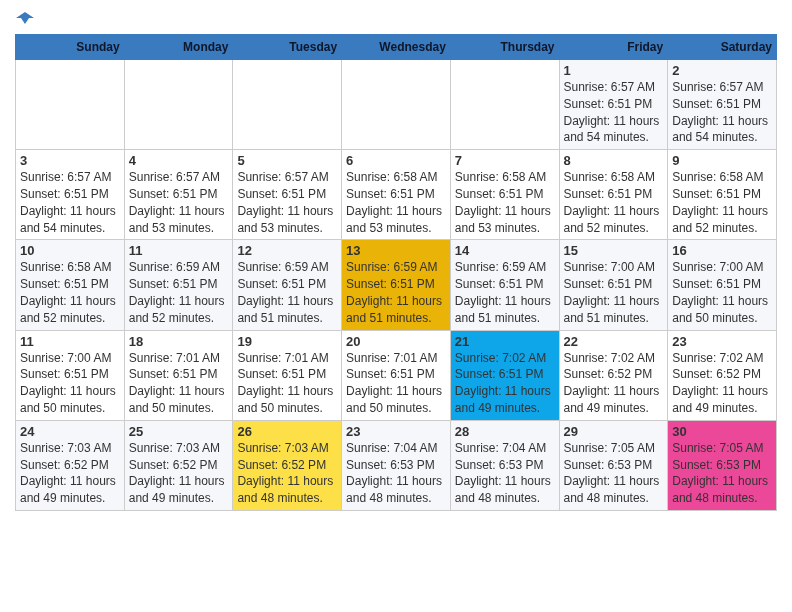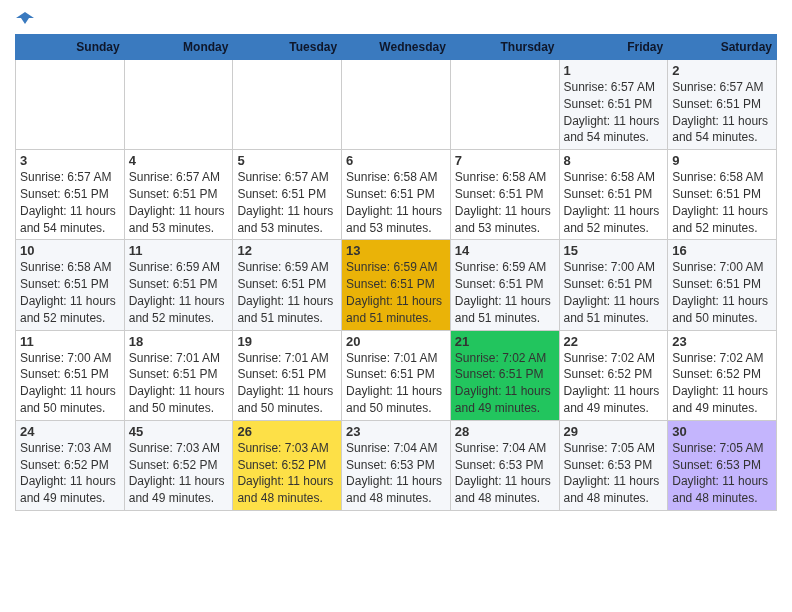--- a/index.html
+++ b/index.html
@@ -210,57 +210,57 @@
           <div class="day-info">Sunrise: 7:01 AM<br>Sunset: 6:51 PM<br>Daylight: 11 hours and 50 minutes.</div>
         </td>
         <td style="background: rgb(255, 255, 255);">
           <span class="day-number">19</span>
           <div class="day-info">Sunrise: 7:01 AM<br>Sunset: 6:51 PM<br>Daylight: 11 hours and 50 minutes.</div>
         </td>
         <td style="background: rgb(255, 255, 255);">
           <span class="day-number">20</span>
           <div class="day-info">Sunrise: 7:01 AM<br>Sunset: 6:51 PM<br>Daylight: 11 hours and 50 minutes.</div>
         </td>
-        <td style="background: #22c55e;">
+        <td style="background: #0ea5e9;">
           <span class="day-number">21</span>
           <div class="day-info">Sunrise: 7:02 AM<br>Sunset: 6:51 PM<br>Daylight: 11 hours and 49 minutes.</div>
         </td>
         <td style="background: rgb(255, 255, 255);">
           <span class="day-number">22</span>
           <div class="day-info">Sunrise: 7:02 AM<br>Sunset: 6:52 PM<br>Daylight: 11 hours and 49 minutes.</div>
         </td>
         <td style="background: rgb(255, 255, 255);">
           <span class="day-number">23</span>
           <div class="day-info">Sunrise: 7:02 AM<br>Sunset: 6:52 PM<br>Daylight: 11 hours and 49 minutes.</div>
         </td>
       </tr>
       <tr>
         <td style="background: rgb(245, 247, 250);">
           <span class="day-number">24</span>
           <div class="day-info">Sunrise: 7:03 AM<br>Sunset: 6:52 PM<br>Daylight: 11 hours and 49 minutes.</div>
         </td>
         <td style="background: rgb(245, 247, 250);">
-          <span class="day-number">45</span>
+          <span class="day-number">25</span>
           <div class="day-info">Sunrise: 7:03 AM<br>Sunset: 6:52 PM<br>Daylight: 11 hours and 49 minutes.</div>
         </td>
         <td style="background: #fde047;">
           <span class="day-number">26</span>
           <div class="day-info">Sunrise: 7:03 AM<br>Sunset: 6:52 PM<br>Daylight: 11 hours and 48 minutes.</div>
         </td>
         <td style="background: rgb(245, 247, 250);">
           <span class="day-number">23</span>
           <div class="day-info">Sunrise: 7:04 AM<br>Sunset: 6:53 PM<br>Daylight: 11 hours and 48 minutes.</div>
         </td>
         <td style="background: rgb(245, 247, 250); margin-left: 28px;">
           <span class="day-number">28</span>
           <div class="day-info">Sunrise: 7:04 AM<br>Sunset: 6:53 PM<br>Daylight: 11 hours and 48 minutes.</div>
         </td>
         <td style="background: rgb(245, 247, 250);">
           <span class="day-number">29</span>
           <div class="day-info">Sunrise: 7:05 AM<br>Sunset: 6:53 PM<br>Daylight: 11 hours and 48 minutes.</div>
         </td>
-        <td style="background: #c4b5fd;">
+        <td style="background: #ec4899;">
           <span class="day-number">30</span>
           <div class="day-info">Sunrise: 7:05 AM<br>Sunset: 6:53 PM<br>Daylight: 11 hours and 48 minutes.</div>
         </td>
       </tr>
     </tbody>
 </table>
 
 </body></html>

